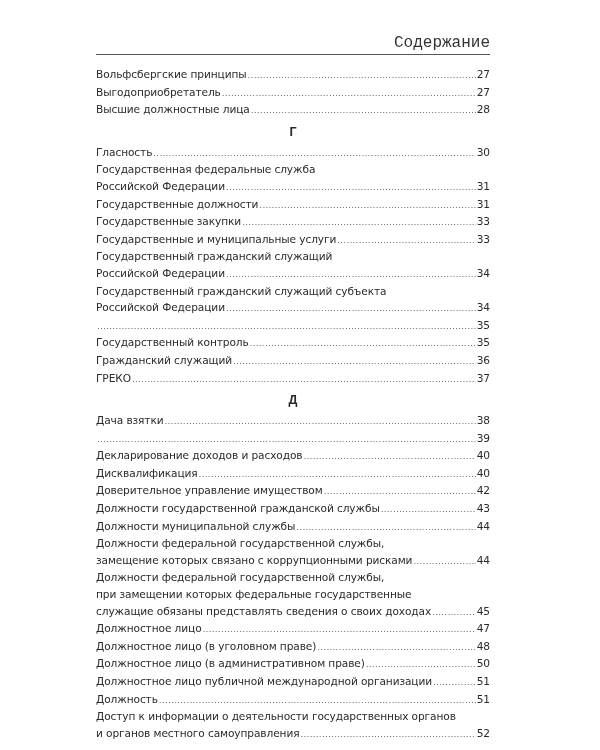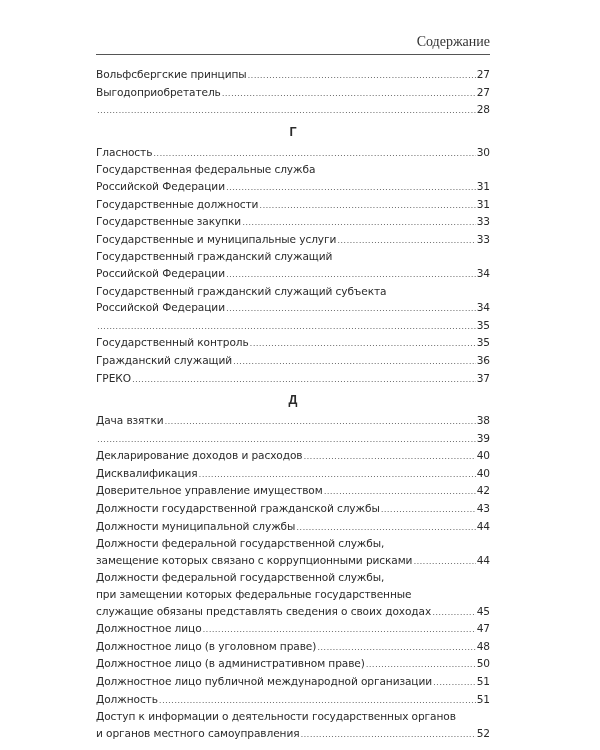--- a/index.html
+++ b/index.html
@@ -1,20 +1,20 @@
 <!DOCTYPE html>
 <html><head>
 <meta charset="utf-8">
 <style>
   html, body { margin:0; padding:0; background:#fff; }
   body { width:600px; height:750px; position:relative; overflow:hidden;
          font-family:"DejaVu Sans", sans-serif; color:#2a2a2a; }
   .page { position:absolute; left:96px; top:0; width:394px; }
-  .running-head { position:absolute; right:0; top:34px; font-size:14px;
-                  font-family:Liberation Serif, serif; color:#333; }
+  .running-head { position:absolute; right:0; top:34px; font-size:16px;
+                  font-family:Liberation Mono, monospace; color:#333; }
   .rule { position:absolute; left:0; right:0; top:54px; height:0;
           border-top:1.3px solid #555; }
   .toc { position:absolute; left:0; right:0; top:66px; }
   .entry { font-size:10.6px; line-height:16.6px; letter-spacing:-0.1px; }
   .entry .line { display:flex; align-items:flex-start; white-space:nowrap; }
   .entry .dots { flex:1; overflow:hidden; margin:0 1px; color:#666; }
   .entry .dots::after { content:"..............................................................................................................................................................................................................................................................."; letter-spacing:0.2px; font-size:9px; }
   .entry .pg { text-align:right; }
   .letter { text-align:center; font-weight:bold; font-size:12.5px;
             line-height:14px; margin:6px 0 5px 0;
@@ -38,20 +38,21 @@
       </div>
       <div class="entry">
         <div class="line">
           <span>Выгодоприобретатель</span>
           <span class="dots"></span>
           <span class="pg">27</span>
         </div>
       </div>
       <div class="entry">
         <div class="line">
+          <span>Высшие должностные лица</span>
           <span class="dots"></span>
           <span class="pg">28</span>
         </div>
       </div>
       <div class="letter">Г</div>
       <div class="entry">
         <div class="line">
           <span>Гласность</span>
           <span class="dots"></span>
           <span class="pg">30</span>

